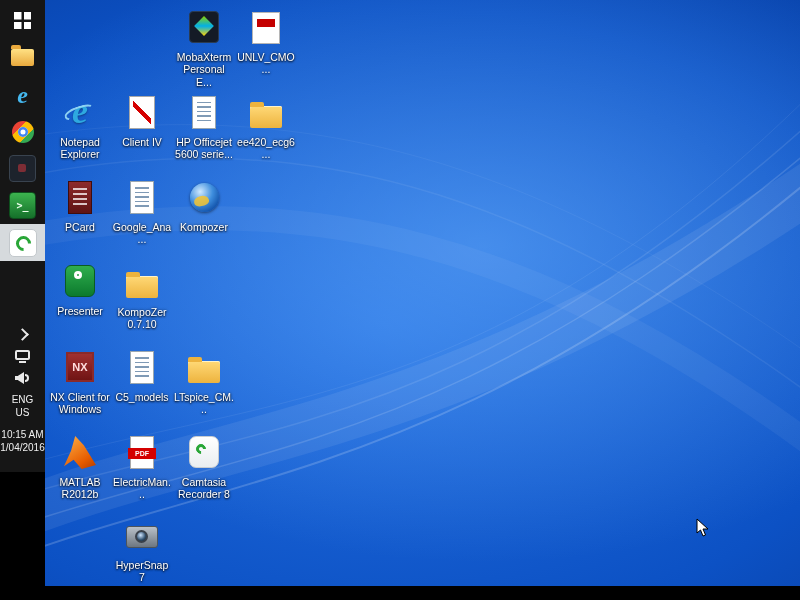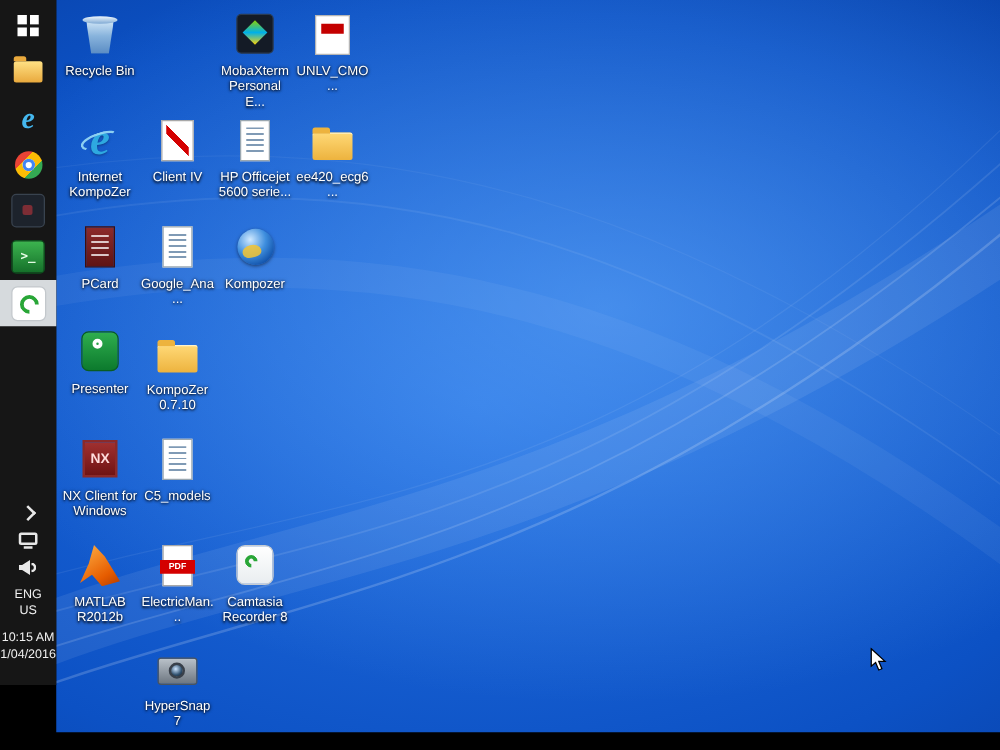--- a/index.html
+++ b/index.html
@@ -7,21 +7,21 @@
          font-family:"Liberation Sans",sans-serif;background:#000;}
 
   
   .desktop{position:absolute;left:45px;top:0;width:755px;height:586px;
     background:
       radial-gradient(120% 90% at 58% 42%, rgba(110,180,255,.50), rgba(30,100,220,0) 60%),
       radial-gradient(150% 120% at 45% 55%, #2470e2 0%, #0c51c4 45%, #063a9b 72%, #032468 100%);}
   .desktop svg{position:absolute;left:0;top:0;}
 
   
-  .taskbar{position:absolute;left:0;top:0;width:45px;height:548px;background:#161616;z-index:8;}
+  .taskbar{position:absolute;left:0;top:0;width:45px;height:472px;background:#161616;z-index:8;}
   .tb-buttons{display:flex;flex-direction:column;align-items:center;padding-top:2px;}
   .tbi{width:45px;height:37px;display:flex;align-items:center;justify-content:center;
        background:transparent;border:none;padding:0;cursor:pointer;}
   .tbi.active{background:#d6dadd;}
   .tbic{display:block;position:relative;}
 
   .tbic[data-icon="windows-start"]{width:17px;height:17px;
     background:linear-gradient(#fff,#fff) left top,linear-gradient(#fff,#fff) right top,
                linear-gradient(#fff,#fff) left bottom,linear-gradient(#fff,#fff) right bottom;
     background-size:7.5px 7.5px;background-repeat:no-repeat;}
@@ -218,36 +218,32 @@
         <span>ENG</span>
         <span>US</span>
       </div>
       <div class="clock">
         <span>10:15 AM</span>
         <span>1/04/2016</span>
       </div>
     </div>
   </div>
 
-  <div class="dicon" style="left:50px;top:8px">
-    <div class="ic" data-icon="recycle-bin"></div>
-    <div class="lbl">Recycle Bin</div>
-  </div>
   <div class="dicon" style="left:174px;top:8px">
     <div class="ic" data-icon="mobaxterm"></div>
     <div class="lbl">MobaXterm Personal E...</div>
   </div>
   <div class="dicon" style="left:236px;top:8px">
     <div class="ic" data-icon="unlv"></div>
     <div class="lbl">UNLV_CMO...</div>
   </div>
 
   <div class="dicon" style="left:50px;top:93px">
     <div class="ic" data-icon="ie"></div>
-    <div class="lbl">Internet KompoZer</div>
+    <div class="lbl">Notepad Explorer</div>
   </div>
   <div class="dicon" style="left:112px;top:93px">
     <div class="ic" data-icon="ltspice"></div>
     <div class="lbl">Client IV</div>
   </div>
   <div class="dicon" style="left:174px;top:93px">
     <div class="ic" data-icon="doc"></div>
     <div class="lbl">HP Officejet 5600 serie...</div>
   </div>
   <div class="dicon" style="left:236px;top:93px">
@@ -278,20 +274,24 @@
   </div>
 
   <div class="dicon" style="left:50px;top:348px">
     <div class="ic" data-icon="nx"></div>
     <div class="lbl">NX Client for Windows</div>
   </div>
   <div class="dicon" style="left:112px;top:348px">
     <div class="ic" data-icon="doc"></div>
     <div class="lbl">C5_models</div>
   </div>
+  <div class="dicon" style="left:174px;top:348px">
+    <div class="ic" data-icon="folder"></div>
+    <div class="lbl">LTspice_CM...</div>
+  </div>
 
   <div class="dicon" style="left:50px;top:433px">
     <div class="ic" data-icon="matlab"></div>
     <div class="lbl">MATLAB R2012b</div>
   </div>
   <div class="dicon" style="left:112px;top:433px">
     <div class="ic" data-icon="pdf"></div>
     <div class="lbl">ElectricMan...</div>
   </div>
   <div class="dicon" style="left:174px;top:433px">

